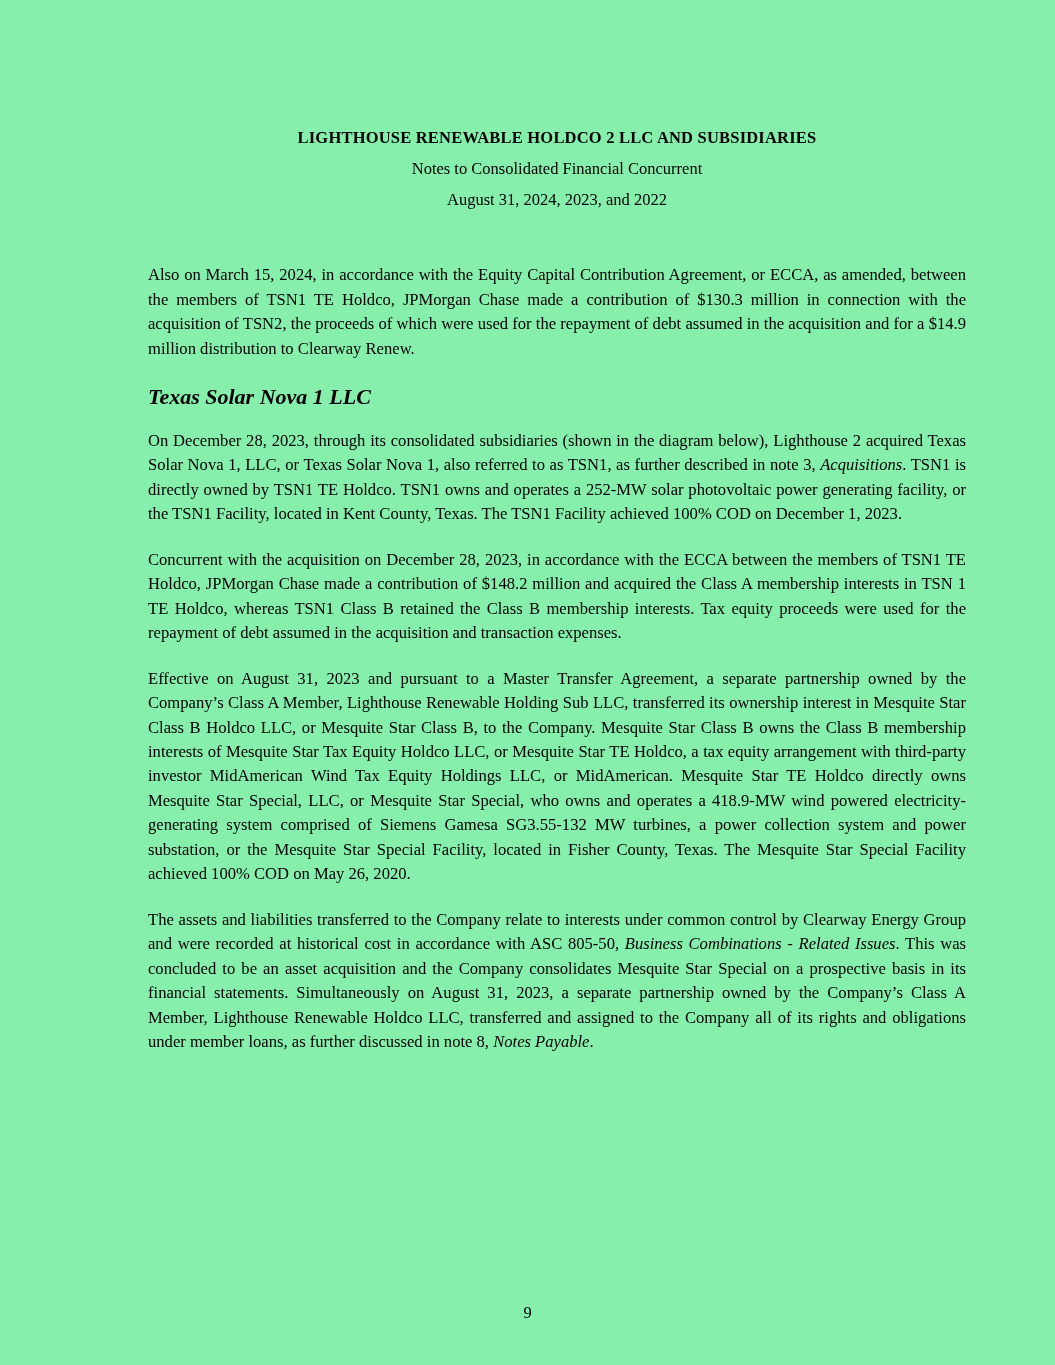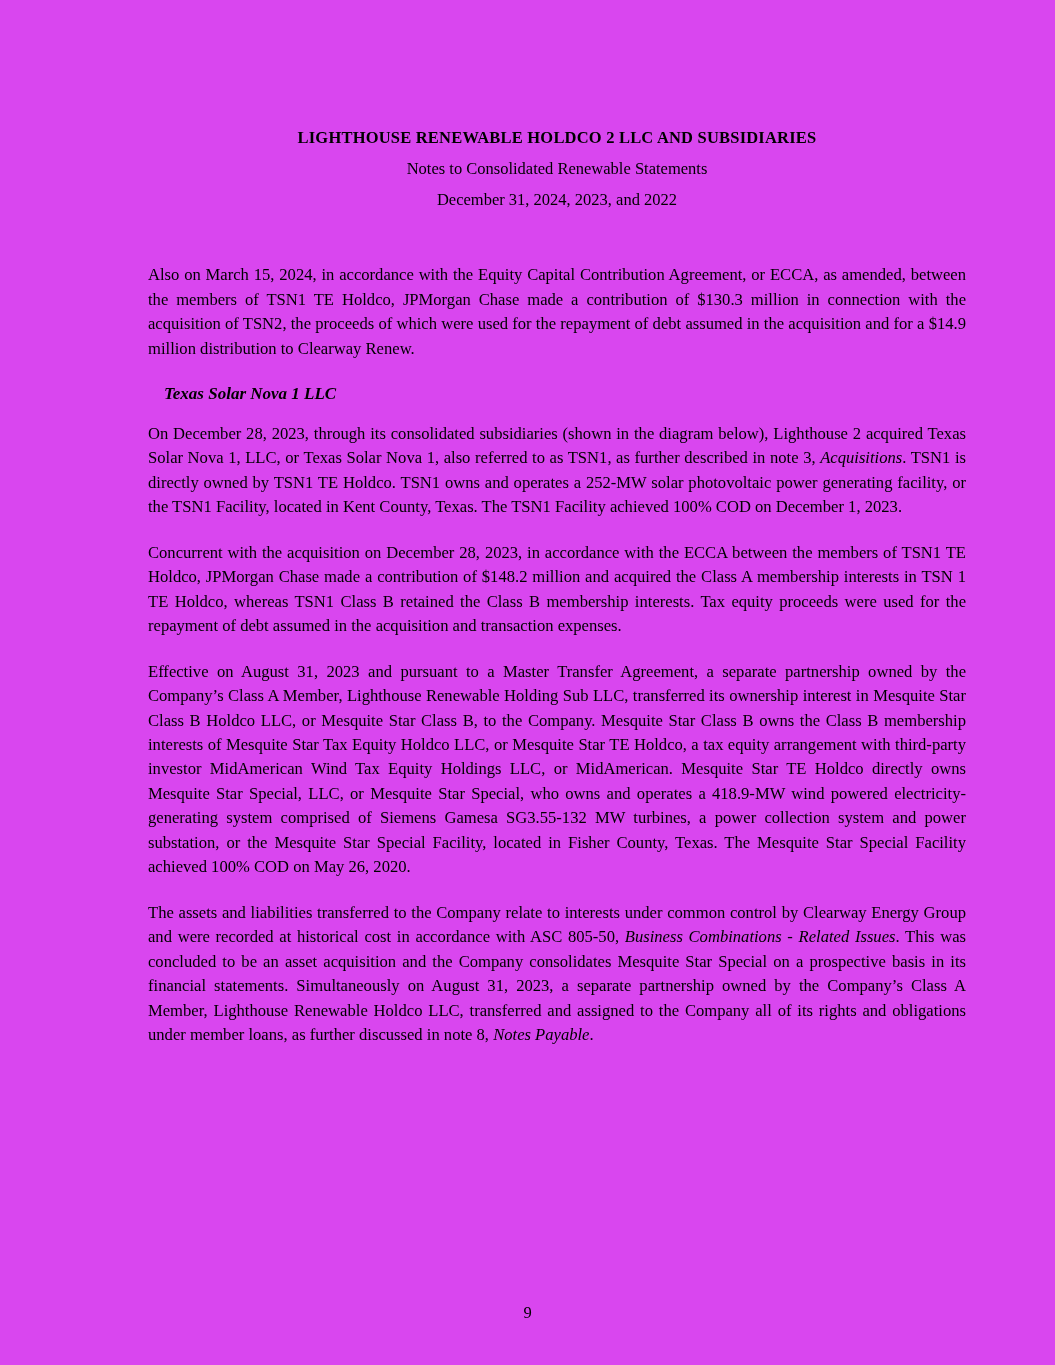--- a/index.html
+++ b/index.html
@@ -8,21 +8,21 @@
     background: #ffffff;
   }
   body {
     font-family: "Liberation Serif", serif;
     color: #000000;
   }
   .page {
     width: 1055px;
     height: 1365px;
     position: relative;
-    background: #d946ef;
+    background: #86efac;
     box-sizing: border-box;
     padding: 0;
     overflow: hidden;
   }
   .content {
     position: absolute;
     left: 148px;
     top: 0;
     width: 818px;
   }
@@ -52,24 +52,24 @@
     margin-top: 49px;
   }
   p.para {
     font-size: 16.6px;
     line-height: 1.475;
     text-align: justify;
     text-justify: inter-word;
     margin: 14px 0 21px 0;
   }
   h3.subhead {
-    font-size: 17px;
+    font-size: 22px;
     font-weight: bold;
     font-style: italic;
-    margin: 0 0 16px 16px;
+    margin: 0 0 16px 0;
     line-height: 1.4;
   }
   .italic {
     font-style: italic;
   }
   .page-number {
     position: absolute;
     left: 0;
     right: 0;
     top: 1303px;
@@ -79,22 +79,22 @@
 </style>
 </head>
 <body>
 
 <div class="page">
 
   <div class="content">
 
     <div class="header-block">
       <div class="doc-title">LIGHTHOUSE RENEWABLE HOLDCO 2 LLC AND SUBSIDIARIES</div>
-      <div class="doc-subtitle">Notes to Consolidated Renewable Statements</div>
-      <div class="doc-date">December 31, 2024, 2023, and 2022</div>
+      <div class="doc-subtitle">Notes to Consolidated Financial Concurrent</div>
+      <div class="doc-date">August 31, 2024, 2023, and 2022</div>
     </div>
 
     <div class="body-block">
 
       <p class="para">Also on March 15, 2024, in accordance with the Equity Capital Contribution Agreement, or ECCA, as amended, between the members of TSN1 TE Holdco, JPMorgan Chase made a contribution of $130.3 million in connection with the acquisition of TSN2, the proceeds of which were used for the repayment of debt assumed in the acquisition and for a $14.9 million distribution to Clearway Renew.</p>
 
       <h3 class="subhead">Texas Solar Nova 1 LLC</h3>
 
       <p class="para"><span>On December 28, 2023, through its consolidated subsidiaries (shown in the diagram below), Lighthouse 2 acquired Texas Solar Nova 1, LLC, or Texas Solar Nova 1, also referred to as TSN1, as further described in note 3, </span><span class="italic">Acquisitions</span><span>. TSN1 is directly owned by TSN1 TE Holdco. TSN1 owns and operates a 252-MW solar photovoltaic power generating facility, or the TSN1 Facility, located in Kent County, Texas. The TSN1 Facility achieved 100% COD on December 1, 2023.</span></p>
 

